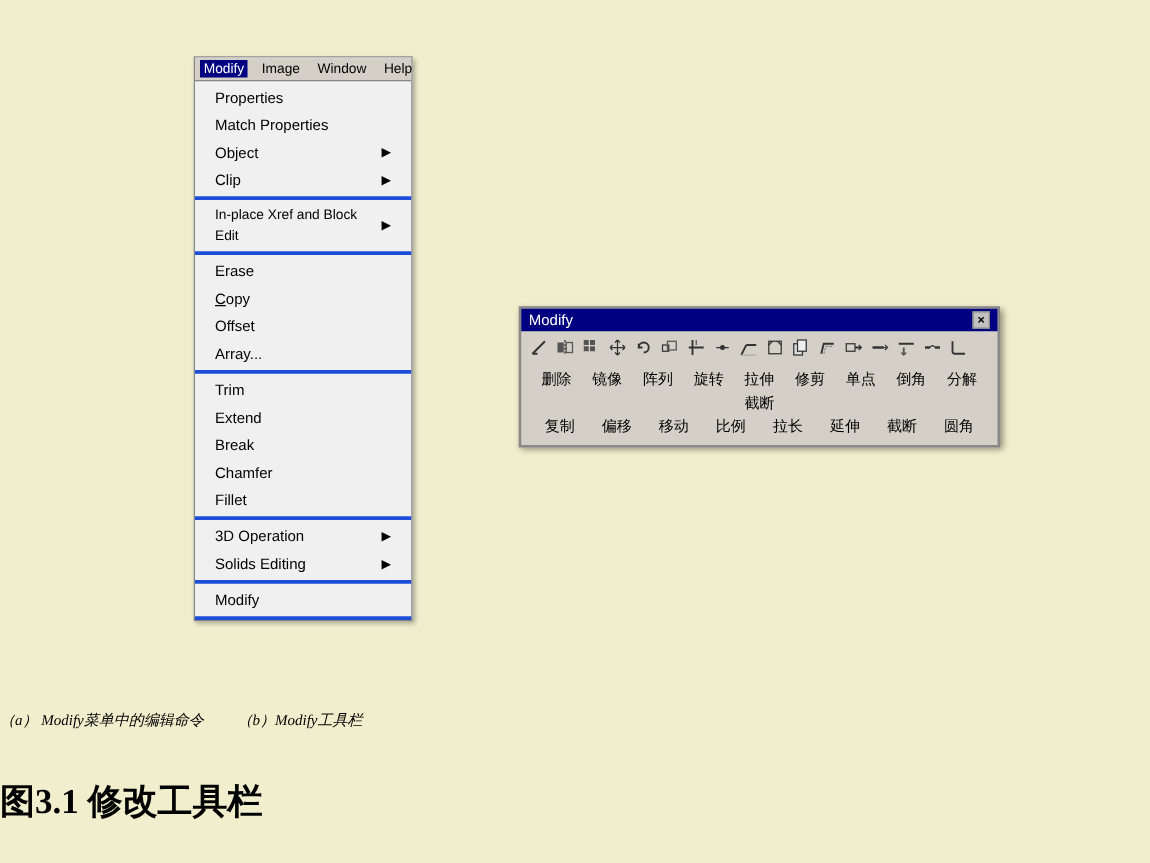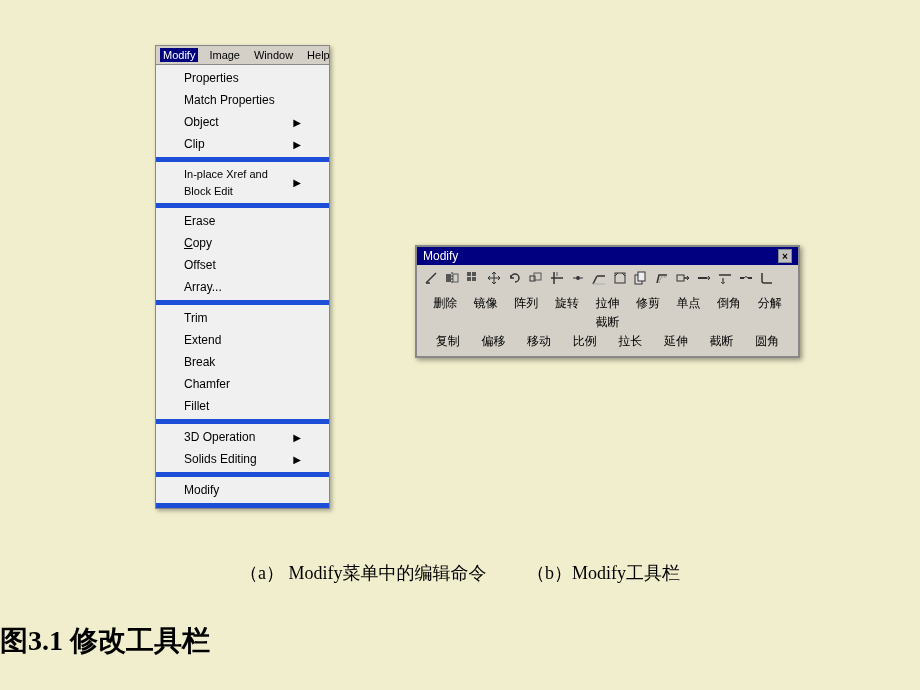--- a/index.html
+++ b/index.html
@@ -39,22 +39,22 @@
       cursor: pointer;
       padding: 1px 3px;
     }
 
     .menu-bar-item.active {
       background: #000080;
       color: white;
     }
 
     .menu-section {
-      border-bottom: 5px solid #1d4ed8;
-      padding: 2px 12px;
+      border-bottom: 3px solid #1d4ed8;
+      padding: 2px 0;
     }
 
     .menu-item {
       padding: 2px 16px;
       font-size: 12px;
       display: flex;
       align-items: center;
       justify-content: space-between;
       cursor: pointer;
       line-height: 1.5;
@@ -157,23 +157,23 @@
       font-size: 12px;
       min-width: 28px;
     }
 
     
     .caption-area {
       position: absolute;
       bottom: 105px;
       left: 0;
       right: 0;
-      text-align: center;
-      font-size: 18px;
+      font-size: 12px;
       font-family: 'SimSun', serif;
+      font-style: italic;
     }
 
     .main-title {
       position: absolute;
       bottom: 30px;
       left: 0;
       right: 0;
       text-align: left;
       font-size: 28px;
       font-weight: bold;

